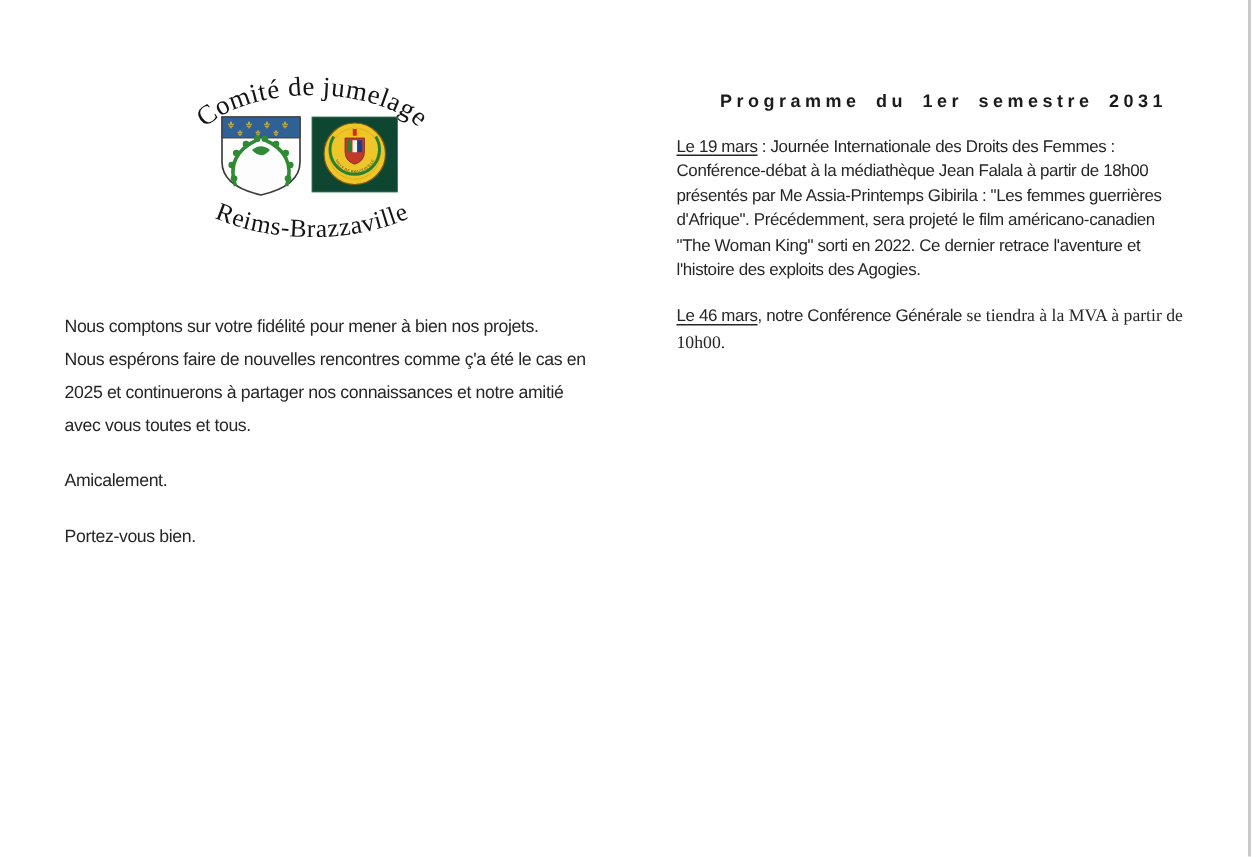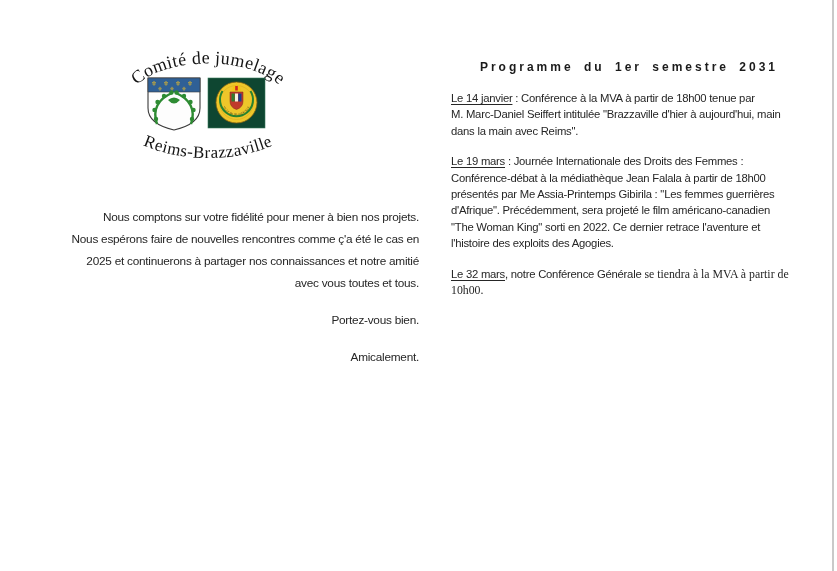--- a/index.html
+++ b/index.html
@@ -12,21 +12,21 @@
 
   
   .logo{position:absolute;left:126px;top:40px;width:164px;height:118px;}
   .logo-arc-text{
     font-family:"Liberation Serif",serif;font-size:18px;letter-spacing:0.4px;fill:#141414;
   }
   .logo-arc-text-bottom{font-size:17px;}
   .motto-text{font-family:"Liberation Serif",serif;font-size:2.6px;fill:#33301d;letter-spacing:0.15px;}
 
   
-  .letter{position:absolute;left:43px;top:206px;width:376px;text-align:right;}
+  .letter{position:absolute;left:43px;top:206px;width:376px;}
   .letter-p{
     margin:0 0 15px 0;line-height:22px;font-size:11.8px;letter-spacing:-0.25px;
     white-space:pre-line;color:#262626;
   }
 
   
   .program{position:absolute;left:451px;top:60px;width:383px;}
   .program-title{
     width:356px;text-align:center;font-weight:bold;font-size:12px;
     letter-spacing:3px;word-spacing:4px;color:#1b1b1b;margin:0 0 16px 0;
@@ -113,43 +113,40 @@
     </text>
   </svg>
 
   <div class="letter">
 
       <p class="letter-p">Nous comptons sur votre fidélité pour mener à bien nos projets.
 Nous espérons faire de nouvelles rencontres comme ç'a été le cas en
 2025 et continuerons à partager nos connaissances et notre amitié
 avec vous toutes et tous.</p>
 
+      <p class="letter-p">Amicalement.</p>
+
       <p class="letter-p">Portez-vous bien.</p>
-
-      <p class="letter-p">Amicalement.</p>
 
     </div>
 
   <div class="program">
     <div class="program-title">Programme du 1er semestre 2031</div>
     <div>
 
-        <p class="entry"><span class="u ">Le 14 janvier</span><span class=""> : Conférence à la MVA à partir de 18h00 tenue par
-M. Marc-Daniel Seiffert intitulée "Brazzaville d'hier à aujourd'hui, main
-dans la main avec Reims".</span></p>
 
 
 
         <p class="entry"><span class="u ">Le 19 mars</span><span class=""> : Journée Internationale des Droits des Femmes :
 Conférence-débat à la médiathèque Jean Falala à partir de 18h00
 présentés par Me Assia-Printemps Gibirila : "Les femmes guerrières
 d'Afrique". Précédemment, sera projeté le film américano-canadien
 "The Woman King" sorti en 2022. Ce dernier retrace l'aventure et
 l'histoire des exploits des Agogies.</span></p>
 
 
-        <p class="entry"><span class="u ">Le 32 mars</span><span class="">, notre Conférence Générale</span><span class="serif"> se tiendra à la MVA à partir de
+        <p class="entry"><span class="u ">Le 46 mars</span><span class="">, notre Conférence Générale</span><span class="serif"> se tiendra à la MVA à partir de
 10h00.</span></p>
       </div>
   </div>
 
   <div class="page-edge"></div>
 </div>
 
 </body></html>

